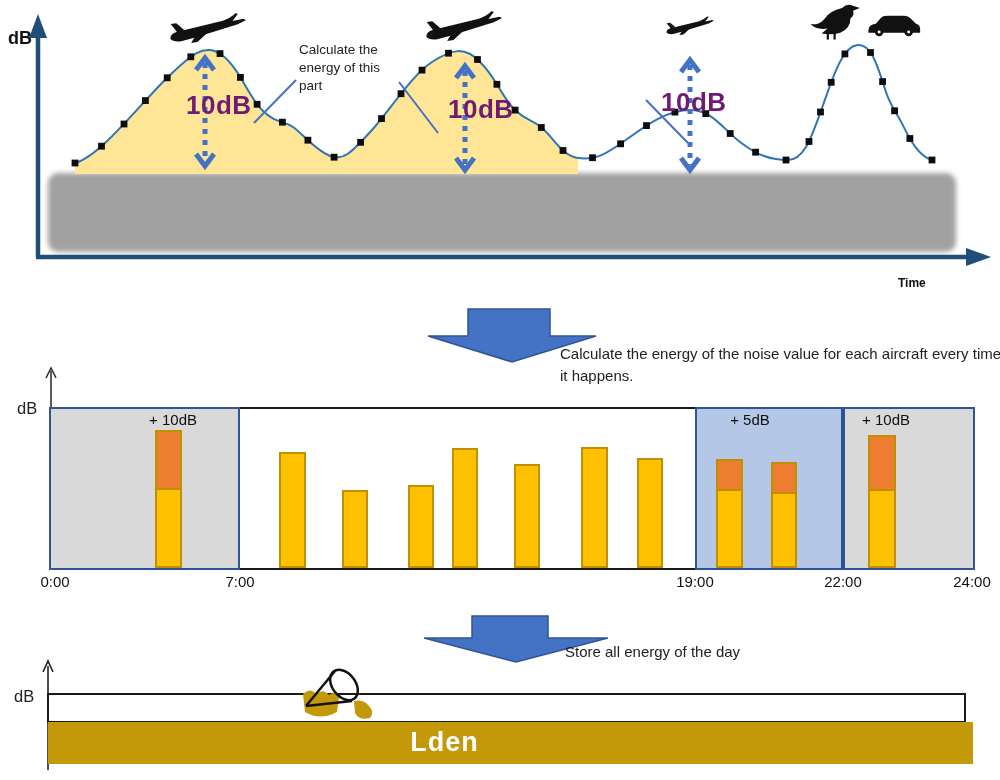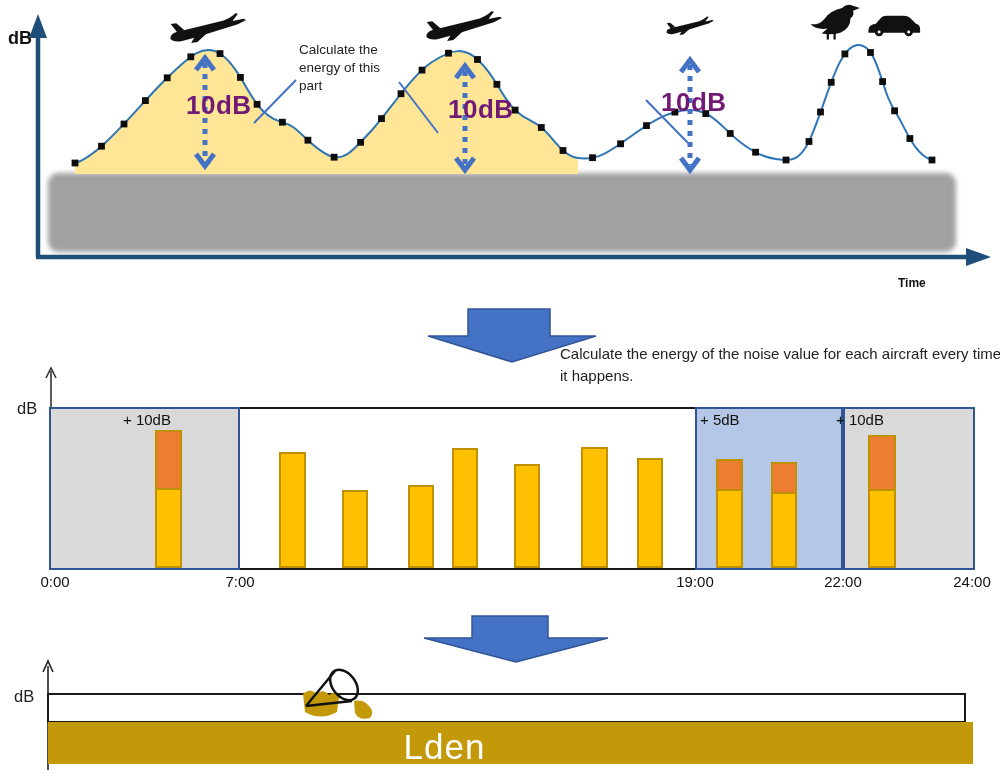--- a/index.html
+++ b/index.html
@@ -14,23 +14,23 @@
   .tendb{font-size:26px;font-weight:bold;color:#701a75;letter-spacing:0.5px;}
   .anno{font-size:13.5px;line-height:1.32;color:#222;}
   .bg-noise{left:60px;top:193px;width:890px;text-align:center;color:#fff;font-size:12.5px;line-height:1.55;z-index:5;}
   .step-caption{font-size:15px;line-height:1.45;color:#222;}
   .db-small{font-size:16.5px;color:#222;}
   #mid-chart{position:absolute;left:49px;top:407px;width:926px;height:163px;z-index:3;}
   #mid-chart .region{position:absolute;top:0;height:100%;box-sizing:border-box;z-index:1;}
   #mid-chart .bar{position:absolute;box-sizing:border-box;background:#FFC000;border:2px solid #BF9000;z-index:2;}
   #mid-chart .bar .orange{position:absolute;left:-2px;top:-2px;right:-2px;box-sizing:border-box;
                           background:#ED7D31;border:2px solid #BF9000;}
-  #mid-chart .region-label{position:absolute;top:4px;width:100px;font-size:15px;color:#111;z-index:4;}
+  #mid-chart .region-label{position:absolute;top:4px;width:100px;text-align:center;font-size:15px;color:#111;z-index:4;}
   #mid-chart .tick{position:absolute;top:166px;width:64px;text-align:center;font-size:15px;color:#111;}
-  .lden-label{left:48px;top:727px;width:793px;text-align:center;color:#fff;font-size:35px;letter-spacing:1px;z-index:6;}
+  .lden-label{left:48px;top:727px;width:793px;text-align:center;color:#fff;font-size:27px;letter-spacing:1px;z-index:6;font-weight:bold;}
 </style>
 </head>
 <body>
 
 <div id="stage">
 
   <div id="gray-box"></div>
 
   <svg id="gfx" width="1000" height="780" viewBox="0 0 1000 780">
     <defs>
@@ -200,18 +200,19 @@
   <div class="txt tendb" style="left:661px;top:87px;">10dB</div>
 
   <div class="txt anno" style="left:299px;top:41px;width:98px;">Calculate the energy of this part</div>
 
   <div class="bg-noise">
     <div>Background noise</div>
     <div>(Noise other than the aircraft noise to be measured in the environment of the measuring site, such as the noise of the town)</div>
   </div>
 
   <div class="txt step-caption" style="left:560px;top:343px;width:450px;">Calculate the energy of the noise value for each aircraft every time it happens.</div>
+  <div class="txt step-caption" style="left:565px;top:641px;">Store all energy of the day</div>
 
   <div class="txt db-small" style="left:17px;top:399px;">dB</div>
   <div class="txt db-small" style="left:14px;top:687px;">dB</div>
 
   <div class="txt lden-label">Lden</div>
 </div>
 
 </body></html>

